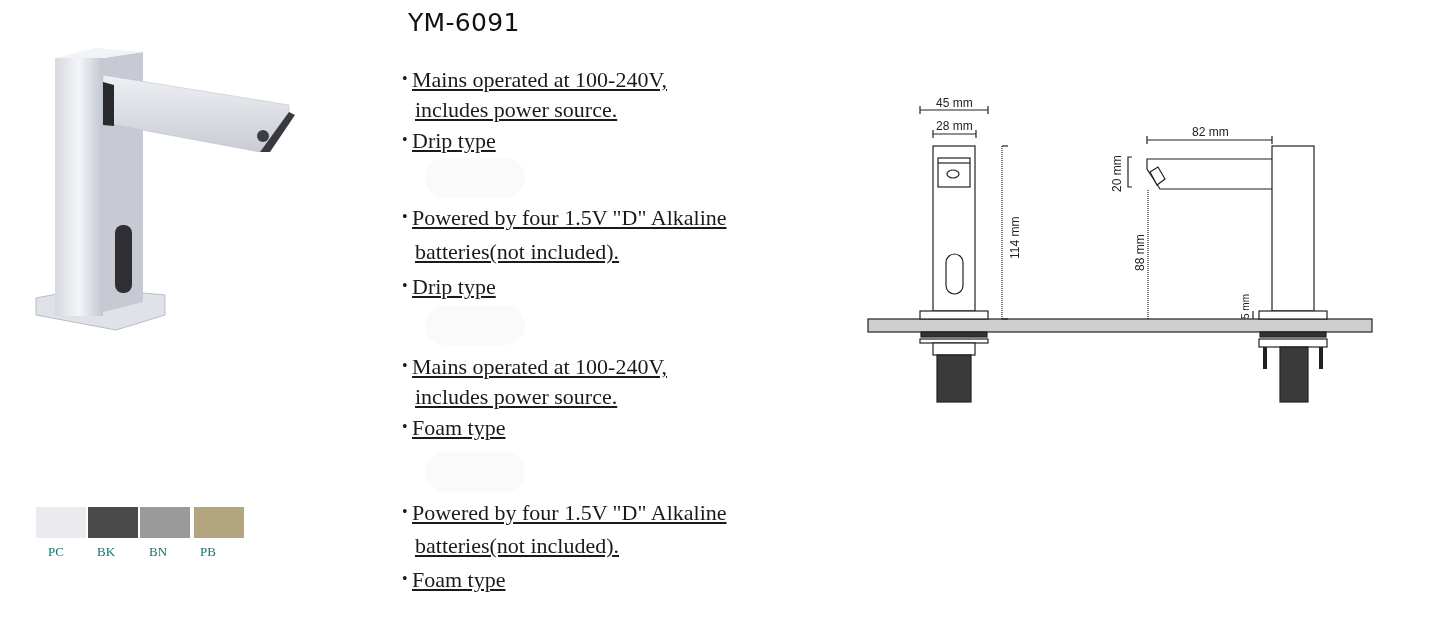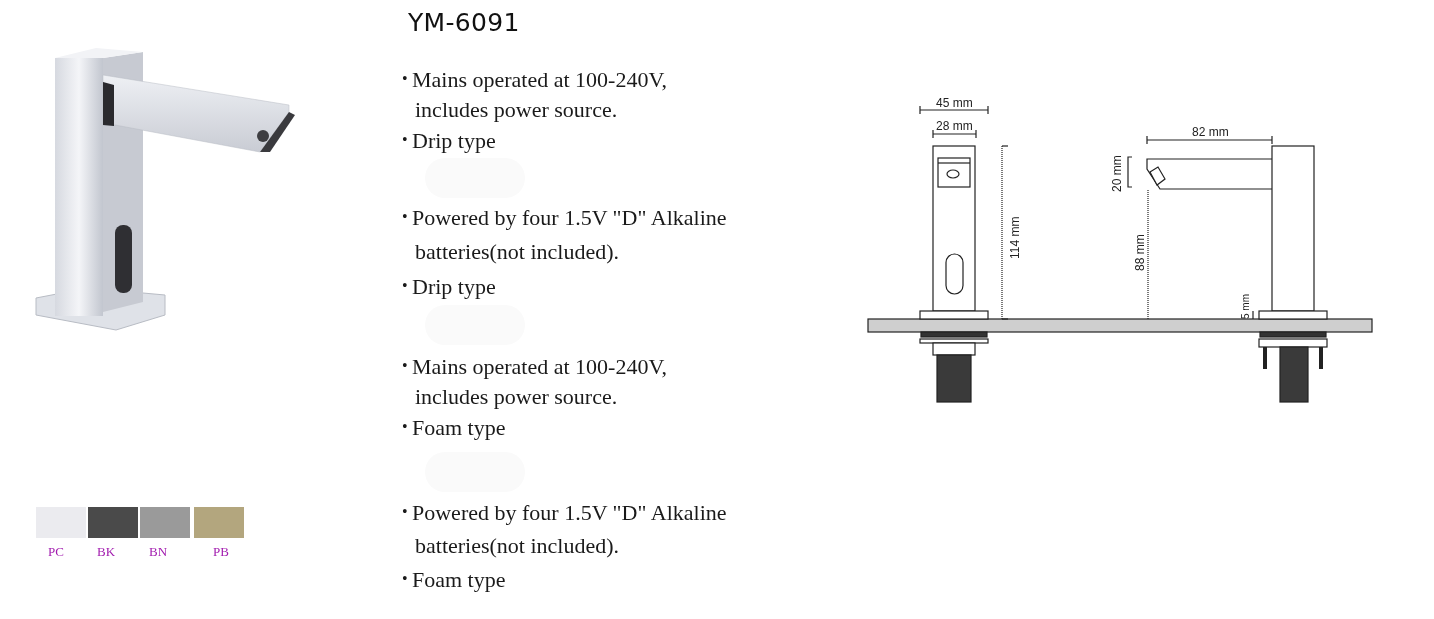--- a/index.html
+++ b/index.html
@@ -2,24 +2,24 @@
 <html><head>
 <meta charset="utf-8">
 <style>
   html,body{margin:0;padding:0;background:#ffffff;}
   body{width:1434px;height:619px;position:relative;overflow:hidden;font-family:"Liberation Serif",serif;color:#1a1a1a;}
   .abs{position:absolute;}
   
   #photo{left:30px;top:40px;width:270px;height:300px;}
   
   .swatch{position:absolute;top:507px;width:50px;height:31px;}
-  .sw-label{position:absolute;top:544px;width:50px;text-align:center;font-size:13px;font-family:"Liberation Serif",serif;color:#a21caf;}
+  .sw-label{position:absolute;top:544px;width:50px;text-align:center;font-size:13px;font-family:"Liberation Serif",serif;color:#0f766e;}
   
   #title{left:408px;top:8px;font-family:"DejaVu Sans",sans-serif;font-weight:normal;font-size:25px;color:#111;letter-spacing:0.3px;}
-  .spec-block{position:absolute;left:402px;font-size:22px;line-height:30px;}
+  .spec-block{position:absolute;left:402px;font-size:22px;line-height:30px;text-decoration:underline;}
   .spec-line{white-space:nowrap;}
   .bullet{display:inline-block;width:10px;font-size:16px;vertical-align:3px;}
   .indent{padding-left:13px;}
   .ghost{position:absolute;left:425px;width:100px;height:40px;border-radius:20px;background:#fafafa;}
   
   #drawing{left:860px;top:84px;width:520px;height:330px;}
   .dim{font-family:"Liberation Sans",sans-serif;font-size:12px;fill:#222;}
 </style>
 </head>
 <body>
@@ -55,21 +55,21 @@
   </svg>
 </div>
 
 <div class="swatch" style="left: 36px; background: rgb(235, 235, 239);" title="PC"></div>
 <div class="swatch" style="left: 88px; background: rgb(74, 74, 74);" title="BK"></div>
 <div class="swatch" style="left: 140px; background: rgb(154, 154, 154);" title="BN"></div>
 <div class="swatch" style="left: 194px; background: rgb(179, 166, 126);" title="PB"></div>
 <div class="sw-label" style="left:31px;">PC</div>
 <div class="sw-label" style="left:81px;">BK</div>
 <div class="sw-label" style="left:133px;">BN</div>
-<div class="sw-label" style="left:196px;">PB</div>
+<div class="sw-label" style="left:183px;">PB</div>
 
 <div id="title" class="abs">YM-6091</div>
 
 <div class="ghost" style="top:158px;"></div>
 <div class="ghost" style="top:305px;"></div>
 <div class="ghost" style="top:452px;"></div>
 
 <div class="spec-block" style="top:64px;">
   <div class="spec-line"><span class="bullet">•</span><span>Mains operated at 100-240V,</span></div>
   <div class="spec-line indent">includes power source.</div>

